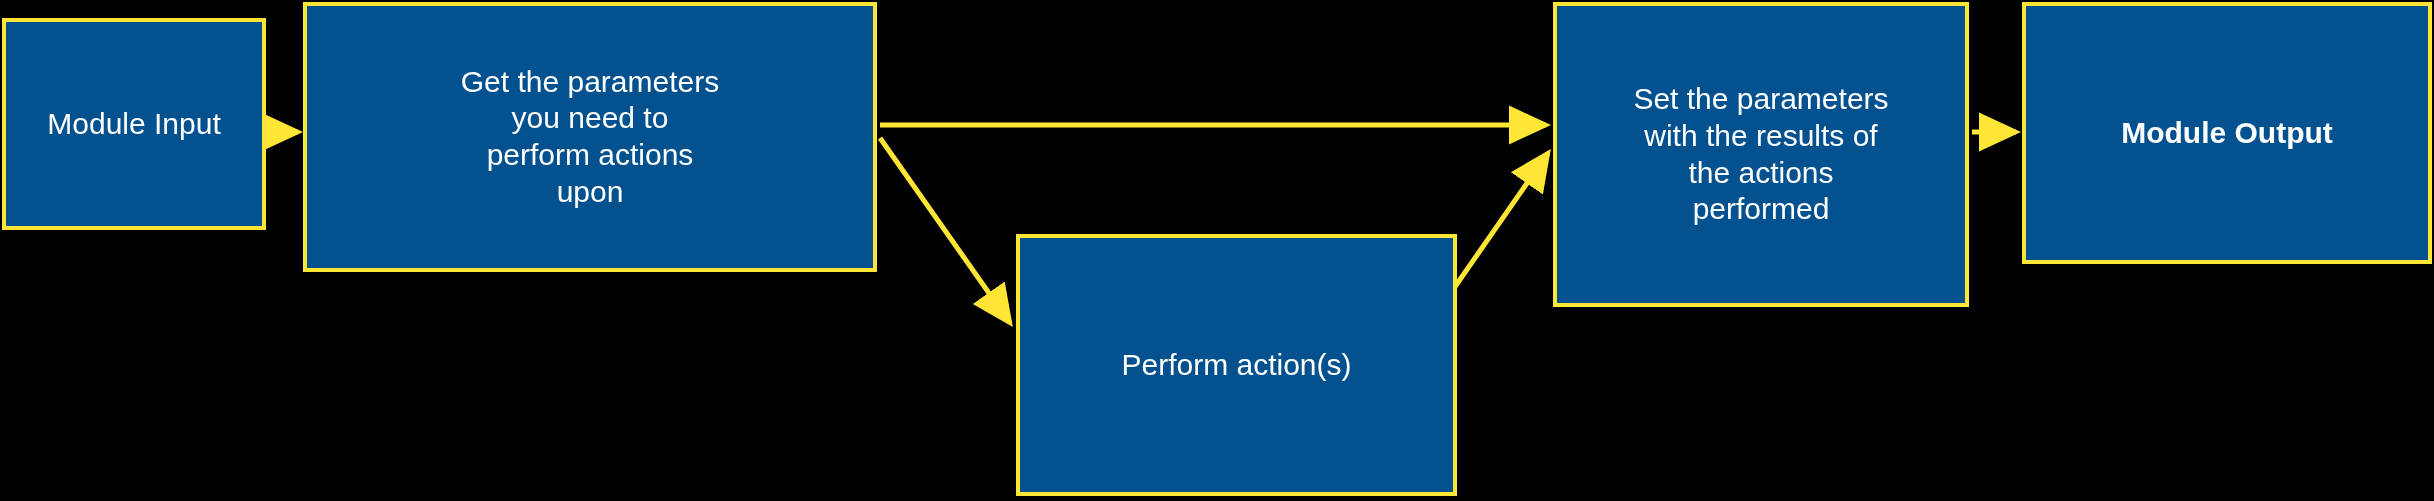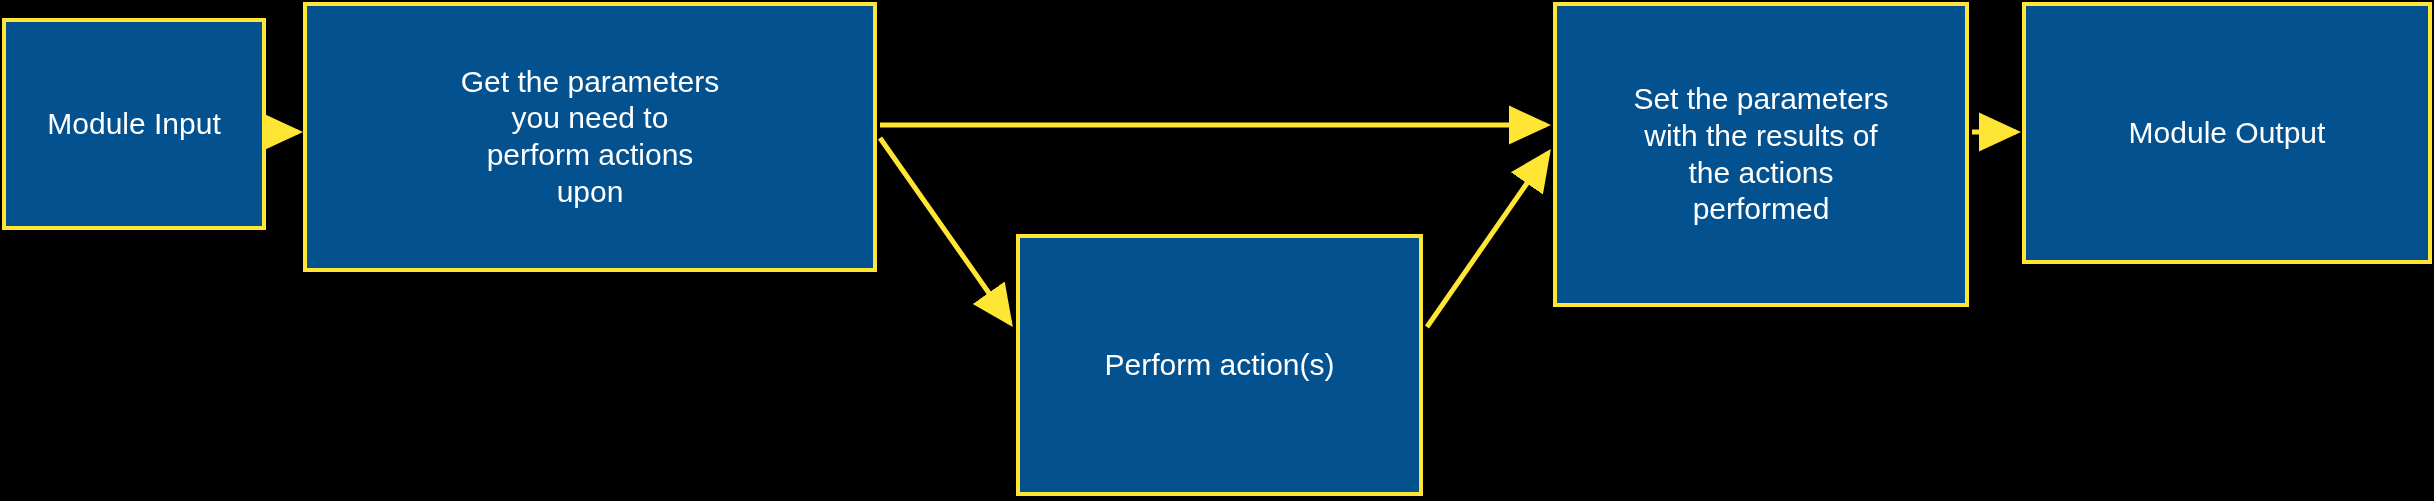--- a/index.html
+++ b/index.html
@@ -38,23 +38,23 @@
     left: 0;
     top: 0;
     width: 2434px;
     height: 501px;
     pointer-events: none;
   }
 
   
   #node-module-input      { left: 2px;    top: 2px;   width: 264px; height: 212px; margin-top: 16px; }
   #node-get-parameters    { left: 303px;  top: 2px;   width: 574px; height: 270px; }
-  #node-perform-actions   { left: 1016px; top: 234px; width: 407px; height: 262px; }
+  #node-perform-actions   { left: 1016px; top: 234px; width: 441px; height: 262px; }
   #node-set-parameters    { left: 1553px; top: 2px;   width: 416px; height: 305px; }
-  #node-module-output     { left: 2022px; top: 2px;   width: 410px; height: 262px; }
+  #node-module-output     { left: 2022px; top: 2px;   width: 410px; height: 262px; font-weight: bold; }
 
   #node-get-parameters .node-label { font-size: 30px; line-height: 1.22; }
   #node-set-parameters .node-label { font-size: 30px; line-height: 1.22; }
 </style>
 </head>
 <body>
 
 <div id="canvas">
 
   <svg id="arrows" viewBox="0 0 2434 501" xmlns="http://www.w3.org/2000/svg">

